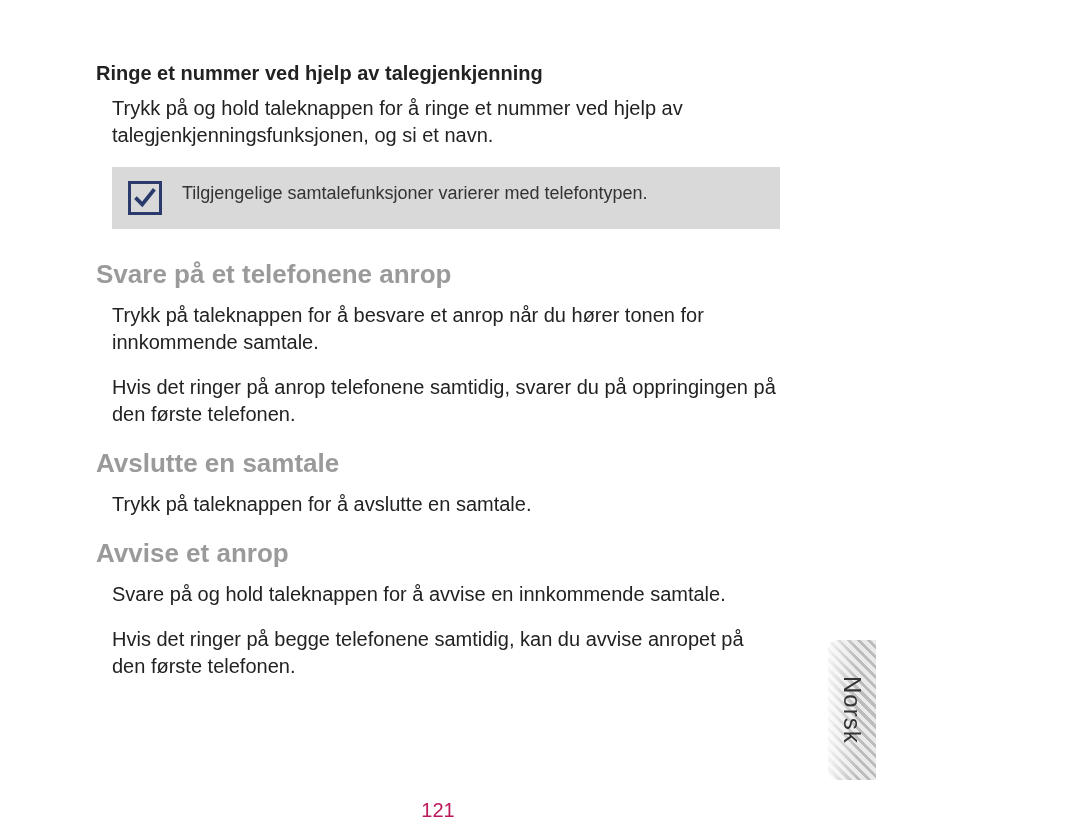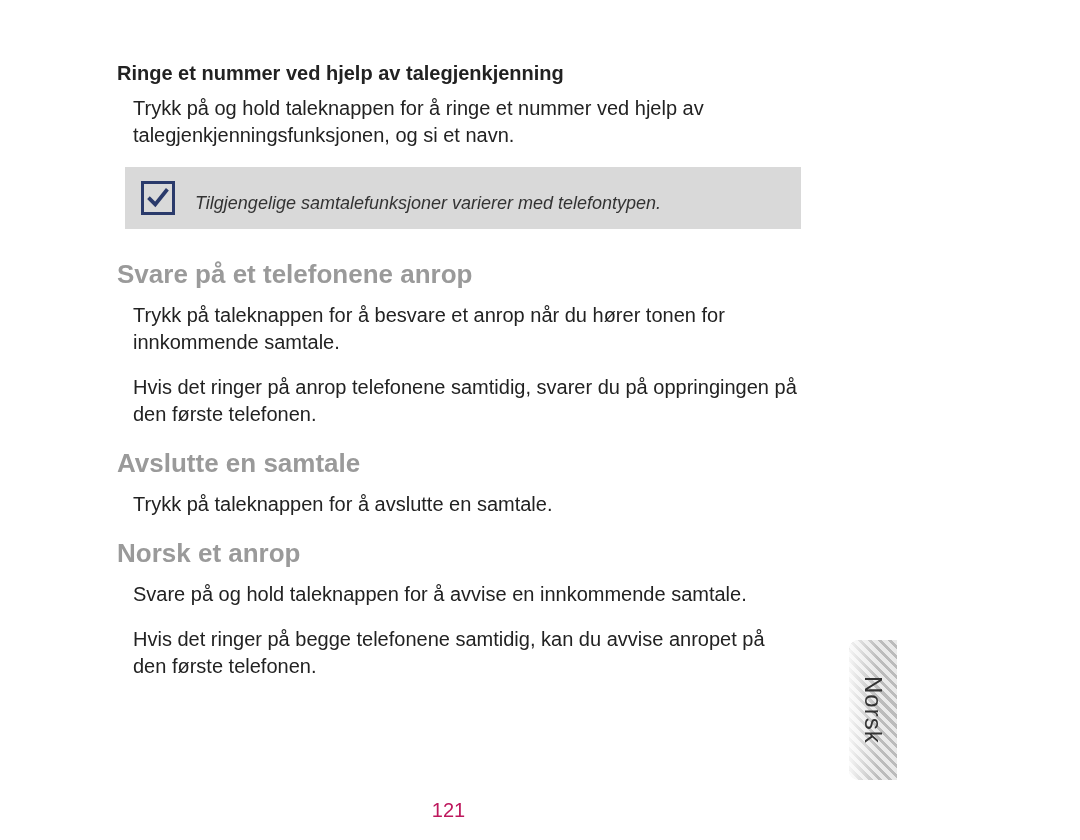--- a/index.html
+++ b/index.html
@@ -1,20 +1,20 @@
 <!DOCTYPE html>
 <html><head>
 <meta charset="utf-8">
 <style>
   html,body{margin:0;padding:0;width:1080px;height:840px;background:#fff;font-family:Arial,Helvetica,sans-serif;color:#222;}
-  .page{position:relative;width:876px;height:840px;padding-left:21px;}
+  .page{position:relative;width:876px;height:840px;}
   .content{padding:60px 96px 0 96px;line-height:1.35;}
   h3.bold{font-size:20px;font-weight:bold;margin:0 0 8px 0;color:#222;}
   p.body{font-size:20px;margin:0 0 18px 16px;color:#222;}
-  .callout{display:flex;align-items:flex-end;background:#d9d9d9;padding:14px 16px;margin:6px 0 28px 8px;font-style:italic;}
+  .callout{display:flex;align-items:flex-start;background:#d9d9d9;padding:14px 16px;margin:6px 0 28px 16px;}
   .callout .icon{width:28px;height:28px;border:3px solid #2a3a6b;display:flex;align-items:center;justify-content:center;margin-right:20px;flex:0 0 28px;}
   .callout .icon svg{display:block;}
   .callout .note{font-size:18px;color:#333;}
   h2.section{font-size:26px;font-weight:bold;color:#9a9a9a;margin:10px 0 10px 0;}
   .page-number{position:absolute;bottom:18px;left:0;width:100%;text-align:center;font-size:20px;color:#be185d;}
   .tab{position:absolute;right:0;bottom:60px;width:48px;height:140px;border-radius:10px 0 0 10px;overflow:hidden;}
   .tab .hatch{position:absolute;inset:0;background:repeating-linear-gradient(45deg,#bcbcbc 0 3px,#eaeaea 3px 7px);}  
   .tab .fade{position:absolute;inset:0;background:linear-gradient(90deg,rgba(255,255,255,.85),rgba(255,255,255,0) 60%);}  
   .tab .label{position:absolute;inset:0;display:flex;align-items:center;justify-content:center;}
   .tab .label span{writing-mode:vertical-rl;font-size:24px;color:#333;font-weight:400;letter-spacing:1px;}
@@ -37,21 +37,21 @@
       <div class="note">Tilgjengelige samtalefunksjoner varierer med telefontypen.</div>
     </div>
 
     <h2 class="section">Svare på et telefonene anrop</h2>
     <p class="body">Trykk på taleknappen for å besvare et anrop når du hører tonen for innkommende samtale.</p>
     <p class="body">Hvis det ringer på anrop telefonene samtidig, svarer du på oppringingen på den første telefonen.</p>
 
     <h2 class="section">Avslutte en samtale</h2>
     <p class="body">Trykk på taleknappen for å avslutte en samtale.</p>
 
-    <h2 class="section">Norsk et anrop</h2>
+    <h2 class="section">Avvise et anrop</h2>
     <p class="body">Svare på og hold taleknappen for å avvise en innkommende samtale.</p>
     <p class="body">Hvis det ringer på begge telefonene samtidig, kan du avvise anropet på den første telefonen.</p>
 
   </div>
 
   <div class="tab">
     <div class="hatch"></div>
     <div class="fade"></div>
     <div class="label">
       <span>Norsk</span>

